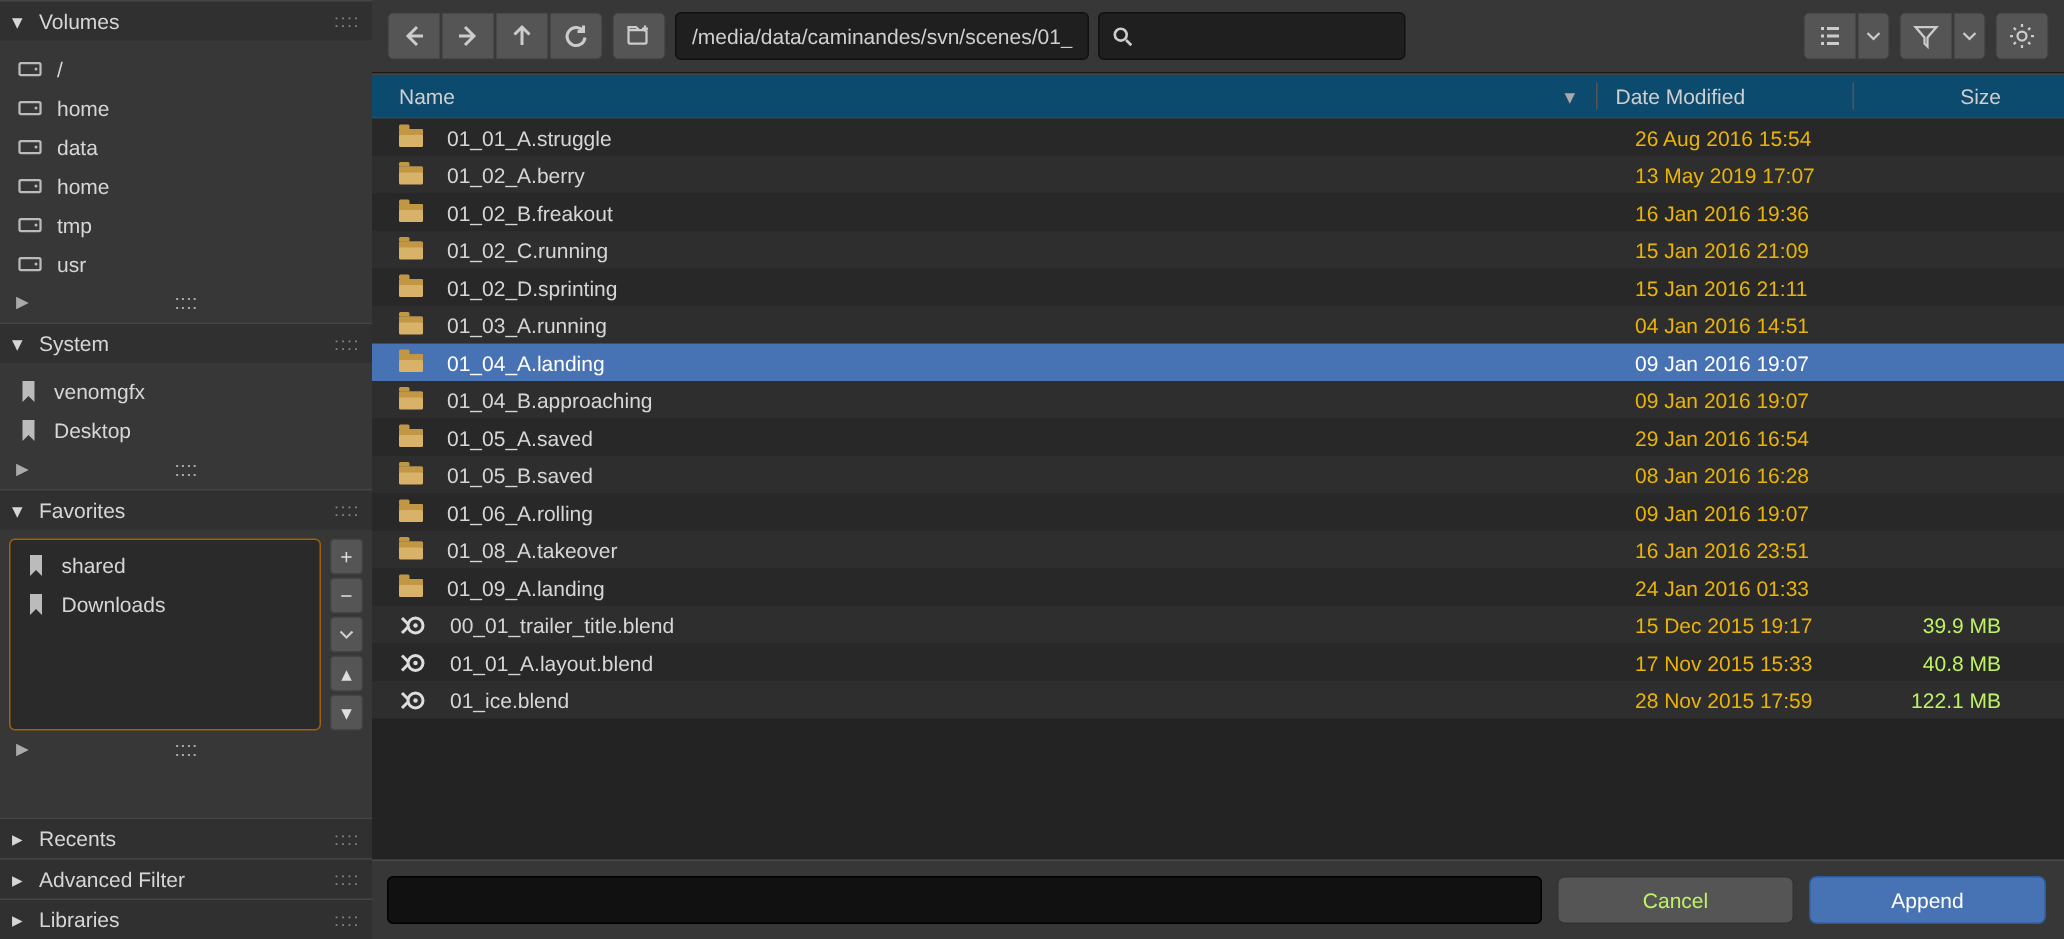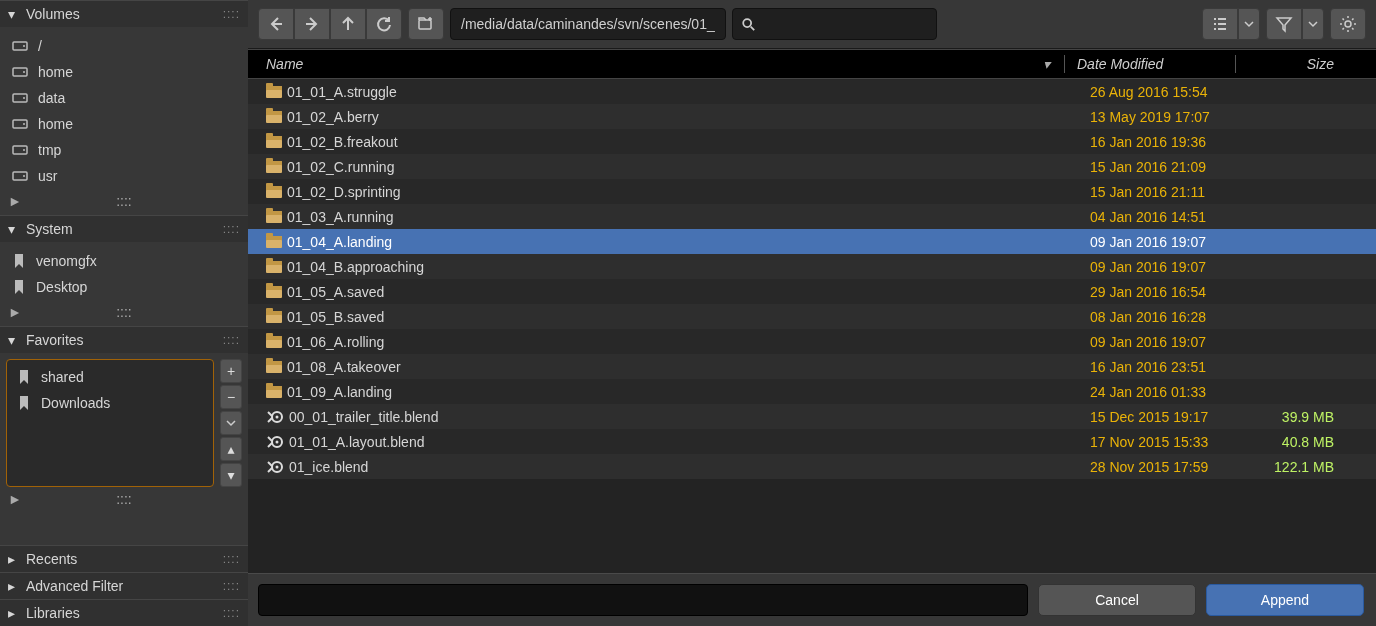--- a/index.html
+++ b/index.html
@@ -46,37 +46,37 @@
   height: 32px; color:#cfcfcf; padding: 0 10px; font-size: 14px;
 }
 .search-wrap {
   display:flex; align-items:center; background: #1f1f1f; border:1px solid #111; border-radius:4px;
   height:32px; padding: 0 8px; width: 205px; gap:8px;
 }
 .search-wrap input { background: transparent; border: none; outline: none; color:#cfcfcf; width:100%; font-size:14px; }
 .tb-gap { flex:1; }
 .toolbar svg { display:block; }
 .headrow {
-  display:flex; align-items:center; background: #000000;
+  display:flex; align-items:center; background: #0c4a6e;
   border-bottom: 1px solid #444; border-top: 1px solid #444;
-  padding: 0 18px; height: 30px; color:#cfcfcf;font-style:italic;
+  padding: 0 18px; height: 30px; color:#cfcfcf;
 }
 .col-name { flex:1; display:flex; align-items:center; gap: 8px; }
 .sort-tri { margin-left:auto; margin-right: 14px; color:#aaa; }
 .col-date { width: 158px; }
 .col-size { width: 110px; text-align:right; padding-right: 24px; }
 .col-sep  { width: 1px; height: 18px; background: #555; margin-right: 12px; }
 .filelist { flex:1; overflow-y: hidden; position:relative; }
 .row {
   display:flex; align-items:center; height: 25px; padding: 0 18px;
 }
 .row:nth-child(odd)  { background: #282828; }
 .row:nth-child(even) { background: #2e2e2e; }
 .row.sel { background: #4772b3; color: #fff; }
-.row .cname { flex:1; display:flex; align-items:center; gap: 5px; }
+.row .cname { flex:1; display:flex; align-items:center; gap: 16px; }
 .row .cdate { width: 158px; color:#eab308; }
 .row.sel .cdate { color:#fff; }
 .row .csize { width: 110px; text-align:right; padding-right: 24px; color:#bef264; }
 .ico-folder {
   width: 16px; height: 12px; background:#d9b26a; border-radius:1px; position:relative;
   box-shadow: inset 0 4px 0 #c29744;
 }
 .ico-folder::before {
   content:""; position:absolute; top:-3px; left:0; width:7px; height:3px; background:#c29744; border-radius:1px 1px 0 0;
 }
@@ -85,21 +85,21 @@
   background: #373737; border-top: 1px solid #4a4a4a;
 }
 .fname {
   flex:1; max-width: 770px; background:#111; border:1px solid #000; border-radius:4px;
   height: 32px;
 }
 .fbtn {
   width: 158px; height: 32px; border-radius: 5px; border:1px solid #333;
   display:flex; align-items:center; justify-content:center; cursor:pointer;
 }
-.fbtn.cancel { background:#555; color:#ffffff; }
+.fbtn.cancel { background:#555; color:#bef264; }
 .fbtn.primary { background:#4772b3; color:#fff; border-color:#2a5aa0; }
 svg.arrow { stroke:#ccc; stroke-width:2; fill:none; }
 </style>
 </head>
 <body>
 
 <div class="sidebar">
   <div class="panel-head">
     <span class="tri">▾</span>
     <span>Volumes</span>

